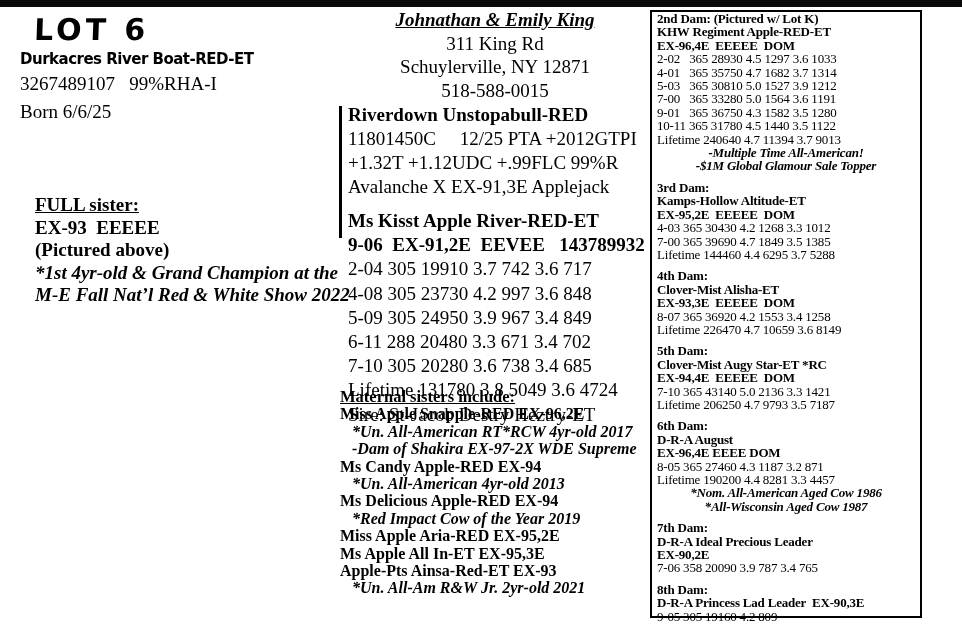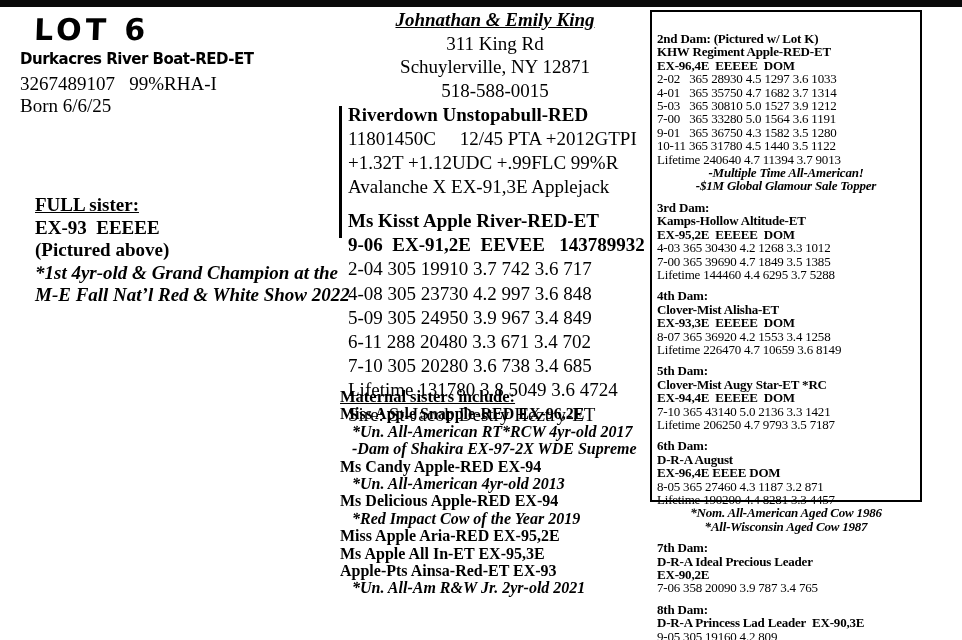--- a/index.html
+++ b/index.html
@@ -14,21 +14,21 @@
   .lot-block{position:absolute;left:20px;top:12px;}
   .lot-label{
     font-family:"DejaVu Sans", sans-serif;font-weight:bold;font-size:30px;
     letter-spacing:4px;margin-left:14px;transform:skewX(-2deg);
   }
   .animal-name{
     font-family:"DejaVu Sans", sans-serif;font-weight:bold;font-size:15px;
     margin-top:3px;letter-spacing:-0.5px;
   }
   .reg-line{font-size:19px;margin-top:5px;white-space:pre;}
-  .born-line{font-size:19px;margin-top:0;}
+  .born-line{font-size:19px;margin-top:6px;}
 
   .full-sister{position:absolute;left:35px;top:194px;font-size:19px;line-height:22.5px;font-weight:bold;}
   .fs-heading{text-decoration:underline;}
   .fs-award{font-style:italic;}
 
   
   .breeder{position:absolute;left:345px;top:8px;width:300px;text-align:center;font-size:19px;line-height:23.5px;}
   .breeder-name{font-weight:bold;font-style:italic;text-decoration:underline;}
 
   .pedigree-line{position:absolute;left:339px;top:106px;width:3px;height:132px;background:#000;}
@@ -40,22 +40,22 @@
   .dam-block{position:absolute;left:348px;top:209px;font-size:19px;line-height:24.2px;}
   .dam-name{font-weight:bold;}
   .dam-score{font-weight:bold;white-space:pre;}
 
   .maternal{position:absolute;left:340px;top:388px;font-size:16px;line-height:17.4px;font-weight:bold;}
   .ms-heading{text-decoration:underline;font-size:16.5px;}
   .ms-award{font-style:italic;padding-left:12px;}
 
   
   .dams-box{
-    position:absolute;left:650px;top:10px;width:272px;height:492px;
-    border:2px solid #000;box-sizing:border-box;padding:20px 5px;
+    position:absolute;left:650px;top:10px;width:272px;height:608px;
+    border:2px solid #000;box-sizing:border-box;padding:0 5px;
     font-size:13px;line-height:13.4px;letter-spacing:-0.2px;
   }
   .bx-section{margin-top:8px;}
   .bx-section:first-child{margin-top:0;}
   .bx-title,.bx-name,.bx-score{font-weight:bold;white-space:pre;}
   .bx-rec{white-space:pre;}
   .bx-note{font-weight:bold;font-style:italic;text-align:center;}
 </style>
 </head>
 <body>
@@ -81,21 +81,21 @@
   <div class="breeder-name">Johnathan &amp; Emily King</div>
   <div>311 King Rd</div>
   <div>Schuylerville, NY 12871</div>
   <div>518-588-0015</div>
 </div>
 
 <div class="pedigree-line"></div>
 
 <div class="sire-block">
   <div class="sire-name">Riverdown Unstopabull-RED</div>
-  <div class="ct-line">11801450C     12/45 PTA +2012GTPI</div>
+  <div class="ct-line">11801450C     12/25 PTA +2012GTPI</div>
   <div class="ct-line">+1.32T +1.12UDC +.99FLC 99%R</div>
   <div class="ct-line">Avalanche X EX-91,3E Applejack</div>
 </div>
 
 <div class="dam-block">
   <div class="dam-name">Ms Kisst Apple River-RED-ET</div>
   <div class="dam-score">9-06  EX-91,2E  EEVEE   143789932</div>
   <div class="ct-line">2-04 305 19910 3.7 742 3.6 717</div>
   <div class="ct-line">4-08 305 23730 4.2 997 3.6 848</div>
   <div class="ct-line">5-09 305 24950 3.9 967 3.4 849</div>

